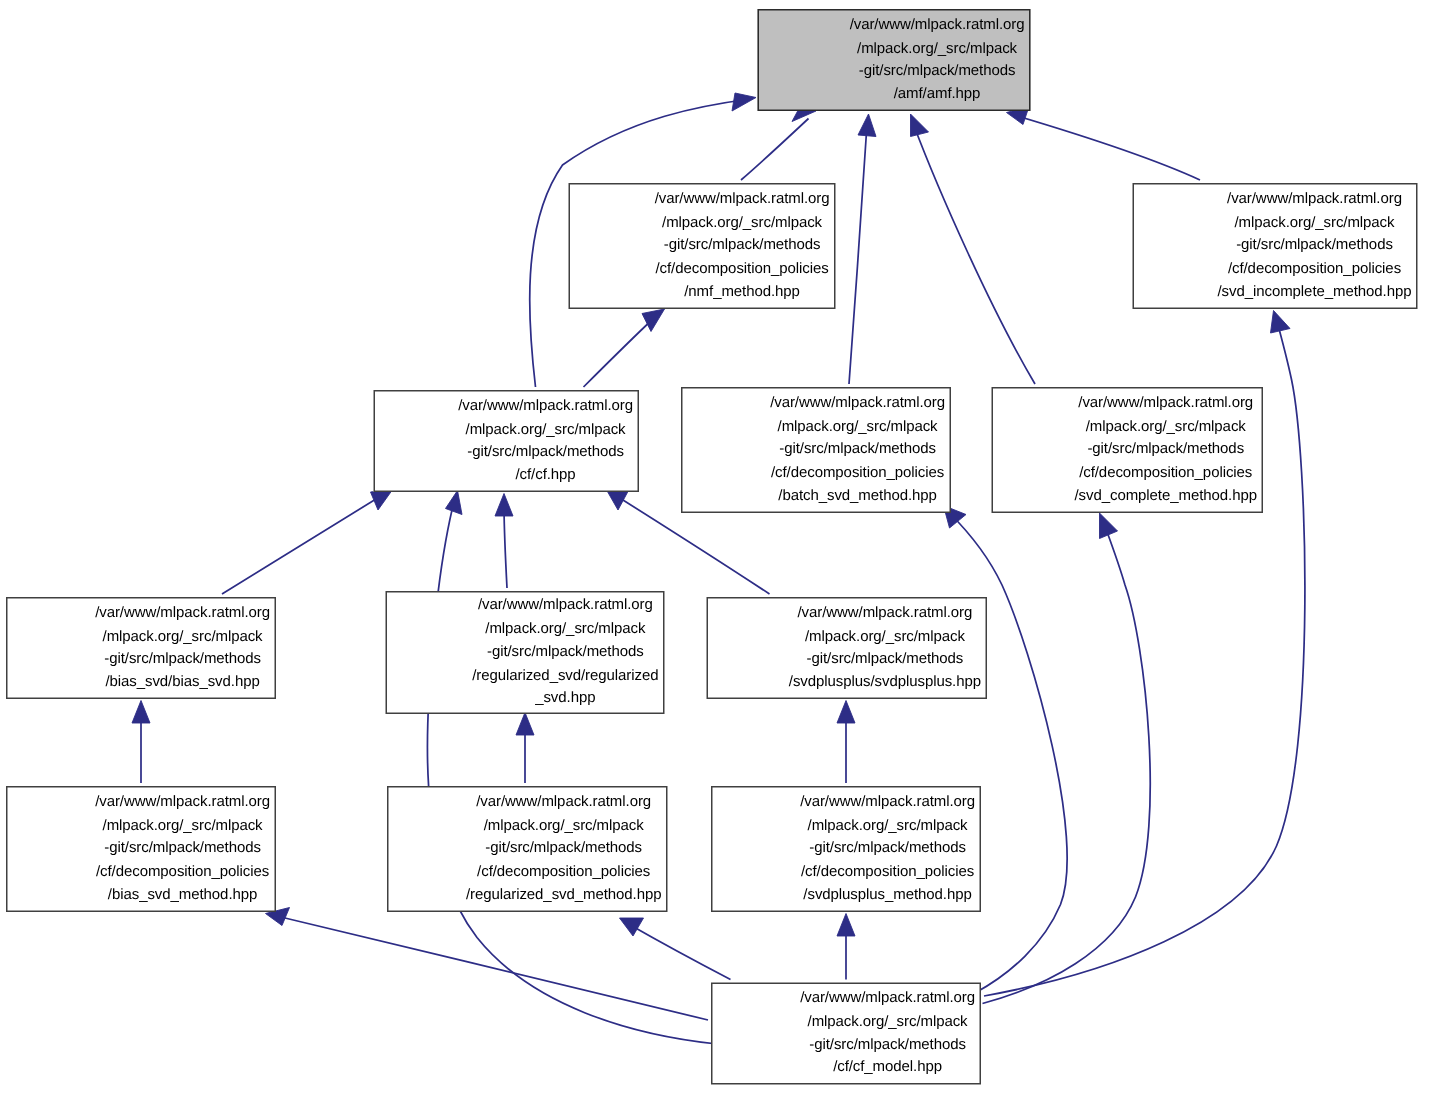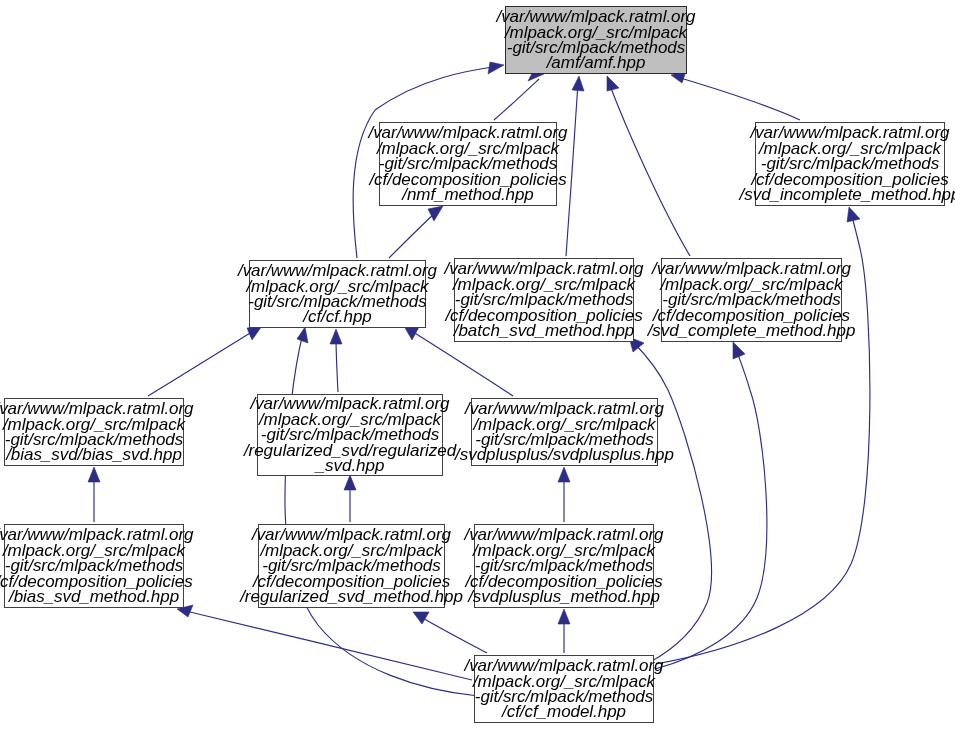--- a/index.html
+++ b/index.html
@@ -32,30 +32,29 @@
     fill: #2d2d86;
     stroke: #2d2d86;
     stroke-width: 0.6px;
   }
   .graph-node {
     position: absolute;
     box-sizing: border-box;
     border: 1px solid #404040;
     background: #ffffff;
     color: #000000;
-    font-size: 17px;
+    font-size: 10px;
     line-height: 15.4px;
     text-align: center;
     display: flex;
     align-items: center;
-    justify-content: center;
+    justify-content: flex-end;
     white-space: pre;
     letter-spacing: -0.05px;
     z-index: 2;
-    font-style: italic;
   }
   .graph-node.root-node {
     background: #bfbfbf;
     border: 1px solid #2b2b2b;
   }
   .node-label {
     display: block;
     padding: 0 3px;
   }
 </style>

